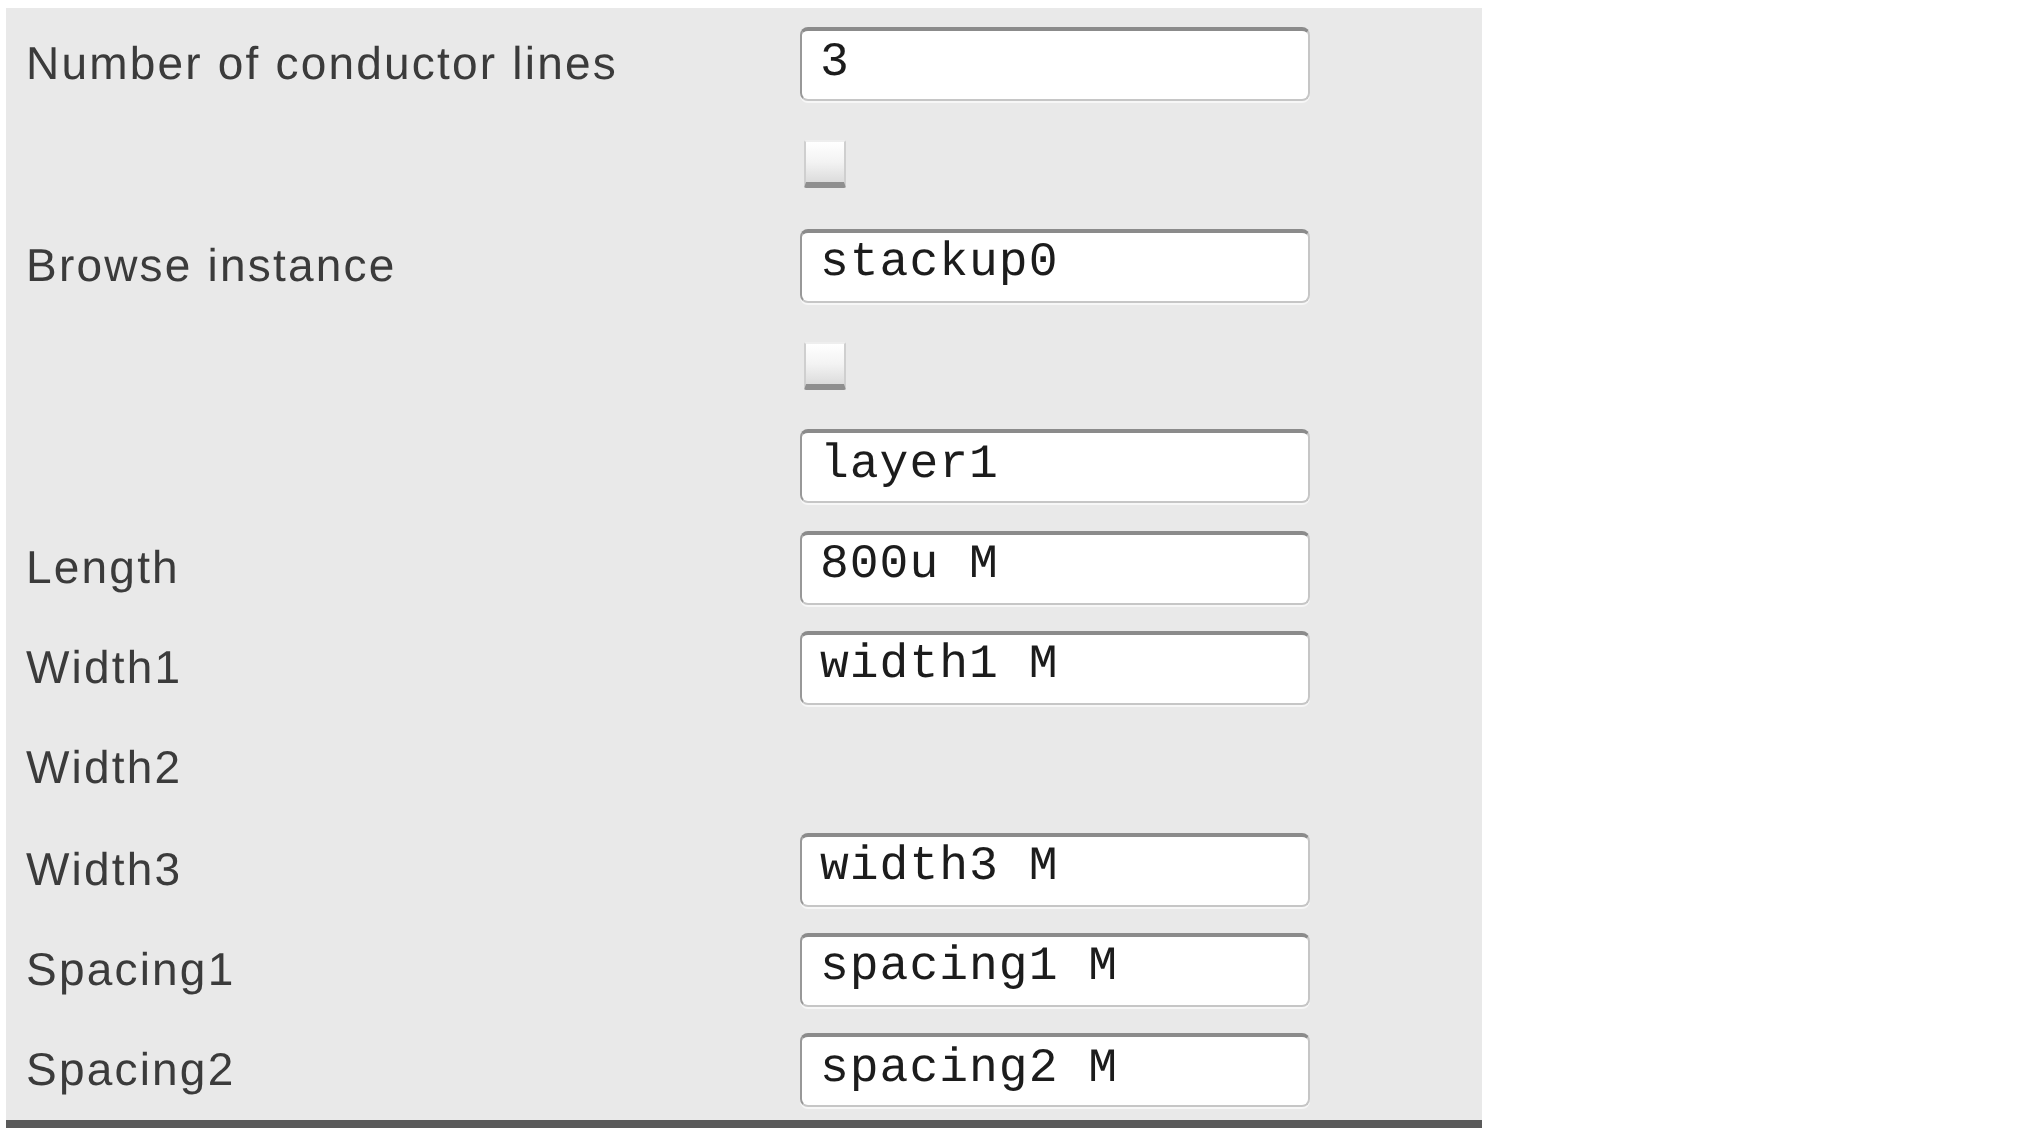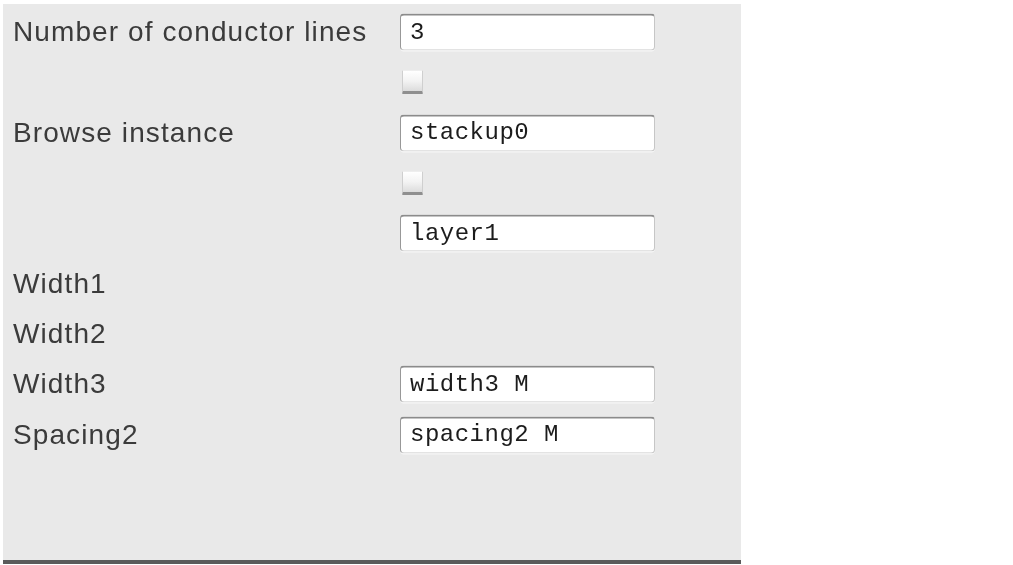--- a/index.html
+++ b/index.html
@@ -28,21 +28,21 @@
   }
   .row {
     position: relative;
     height: 50.3px;
   }
   .lbl {
     position: absolute;
     left: 10px;
     top: 50%;
     transform: translateY(-50%);
-    font-size: 28px;
+    font-size: 23px;
     letter-spacing: 1.1px;
     color: #3b3b3b;
     white-space: nowrap;
   }
   .field {
     position: absolute;
     left: 397px;
     top: 50%;
     transform: translateY(-50%);
     width: 255px;
@@ -100,36 +100,47 @@
   <div class="row">
 
     <span class="checkbox"></span>
   </div>
 
   <div class="row">
     <input class="field" type="text" value="layer1" style="">
 
   </div>
 
+  <div class="row">
+    <span class="lbl">Length</span>
+    <input class="field" type="text" value="800u M" style="">
+
+  </div>
 
   <div class="row">
     <span class="lbl">Width1</span>
+    <input class="field" type="text" value="width1 M" style="">
 
   </div>
 
   <div class="row">
     <span class="lbl">Width2</span>
 
   </div>
 
   <div class="row">
     <span class="lbl">Width3</span>
     <input class="field" type="text" value="width3 M" style="">
 
   </div>
 
+  <div class="row">
+    <span class="lbl">Spacing1</span>
+    <input class="field" type="text" value="spacing1 M" style="">
+
+  </div>
 
   <div class="row">
     <span class="lbl">Spacing2</span>
     <input class="field" type="text" value="spacing2 M" style="">
 
   </div>
 </div>
 
 </body></html>

